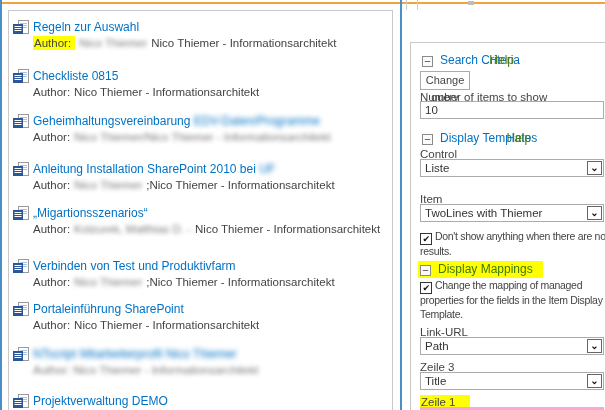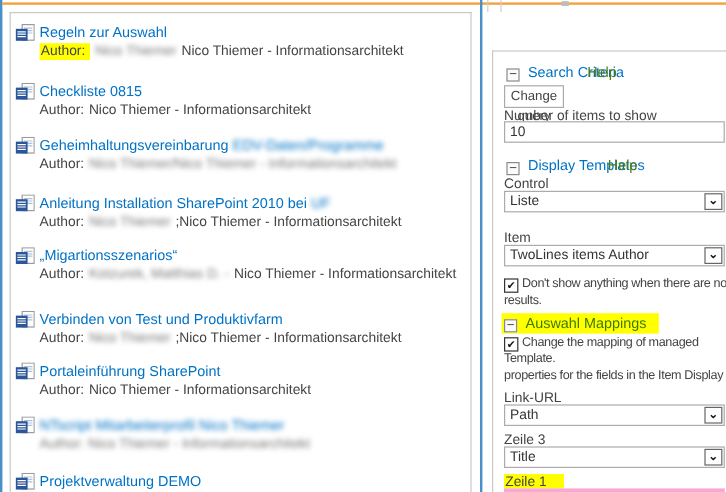--- a/index.html
+++ b/index.html
@@ -255,35 +255,35 @@
       <span class="box-toggle">−</span><a class="sec-title">Display Templates</a>
       <a class="help" style="top:0">Help</a>
     </div>
     <div class="abs pane-label" style="top:105px">Control</div>
     <div class="abs select" style="top:116px">
       <span class="sel-text">Liste</span>
       <span class="sel-btn">⌄</span>
     </div>
     <div class="abs pane-label" style="top:150px">Item</div>
     <div class="abs select" style="top:161px">
-      <span class="sel-text">TwoLines items Author</span>
+      <span class="sel-text">TwoLines with Thiemer</span>
       <span class="sel-btn">⌄</span>
     </div>
     <label class="abs cb" style="top:187px">
       <span class="cb-box">✔</span><span class="cb-line first">Don't show anything when there are no</span>
       <span class="cb-line">results.</span>
     </label>
 
     <div class="abs sec-hdr" style="top:219px; left:7px">
-      <span class="hl" style="padding:1px 10px 2px 2px;"><span class="box-toggle">−</span><a class="sec-title green">Auswahl Mappings</a></span>
+      <span class="hl" style="padding:1px 10px 2px 2px;"><span class="box-toggle">−</span><a class="sec-title green">Display Mappings</a></span>
     </div>
     <label class="abs cb" style="top:236px">
       <span class="cb-box">✔</span><span class="cb-line first">Change the mapping of managed</span>
+      <span class="cb-line">properties for the fields in the Item Display</span>
       <span class="cb-line">Template.</span>
-      <span class="cb-line">properties for the fields in the Item Display</span>
     </label>
     <div class="abs pane-label" style="top:283px">Link-URL</div>
     <div class="abs select" style="top:294px">
       <span class="sel-text">Path</span>
       <span class="sel-btn">⌄</span>
     </div>
     <div class="abs pane-label" style="top:318px">Zeile 3</div>
     <div class="abs select" style="top:329px">
       <span class="sel-text">Title</span>
       <span class="sel-btn">⌄</span>

